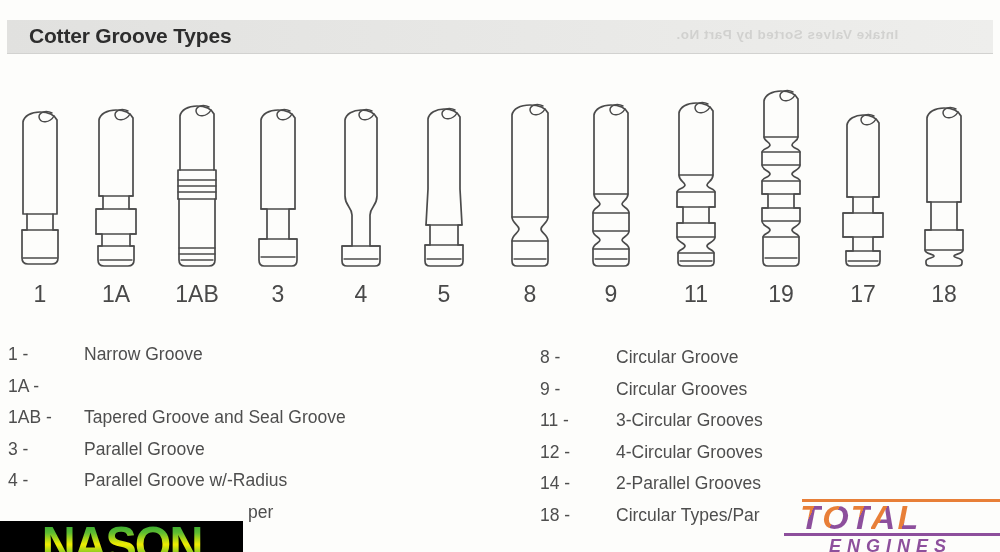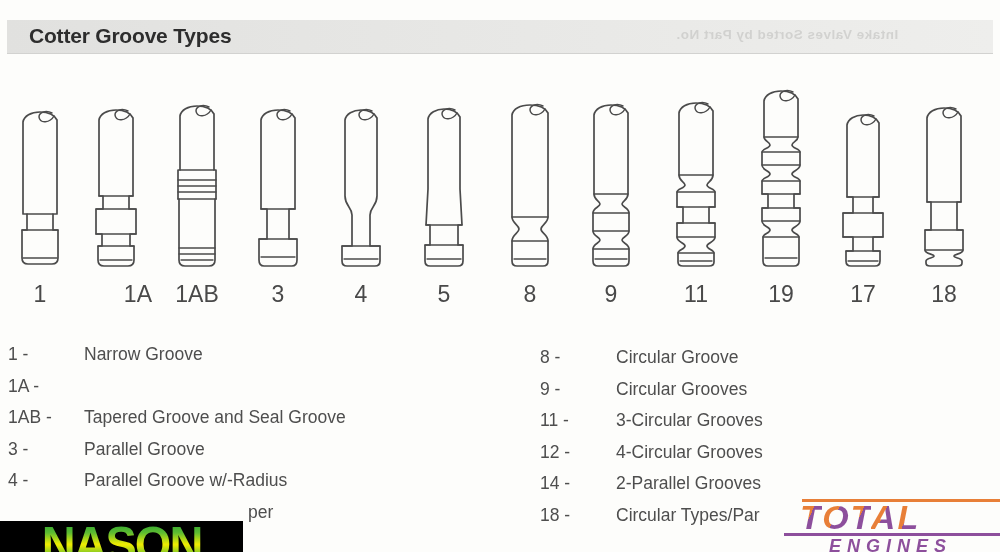--- a/index.html
+++ b/index.html
@@ -210,21 +210,21 @@
         <path d="M13 98 L47 98" class="vline"></path>
         <path d="M11 126 L49 126" class="vline"></path>
         <path d="M11 146 L49 146" class="vline"></path>
         <path d="M44 8 C40 15 30 16 29 9 C29 4 36 2 42 5" class="vswirl"></path>
       </svg>
     </div>
   </div>
 
 <div class="vlabels" id="vlabels">
     <div class="vlabel" style="left: 4px;">1</div>
-    <div class="vlabel" style="left: 80px; text-align: right;">1A</div>
+    <div class="vlabel" style="left: 80px;">1A</div>
     <div class="vlabel" style="left: 161px;">1AB</div>
     <div class="vlabel" style="left: 242px;">3</div>
     <div class="vlabel" style="left: 325px;">4</div>
     <div class="vlabel" style="left: 408px;">5</div>
     <div class="vlabel" style="left: 494px;">8</div>
     <div class="vlabel" style="left: 575px;">9</div>
     <div class="vlabel" style="left: 660px;">11</div>
     <div class="vlabel" style="left: 745px;">19</div>
     <div class="vlabel" style="left: 827px;">17</div>
     <div class="vlabel" style="left: 908px;">18</div>

